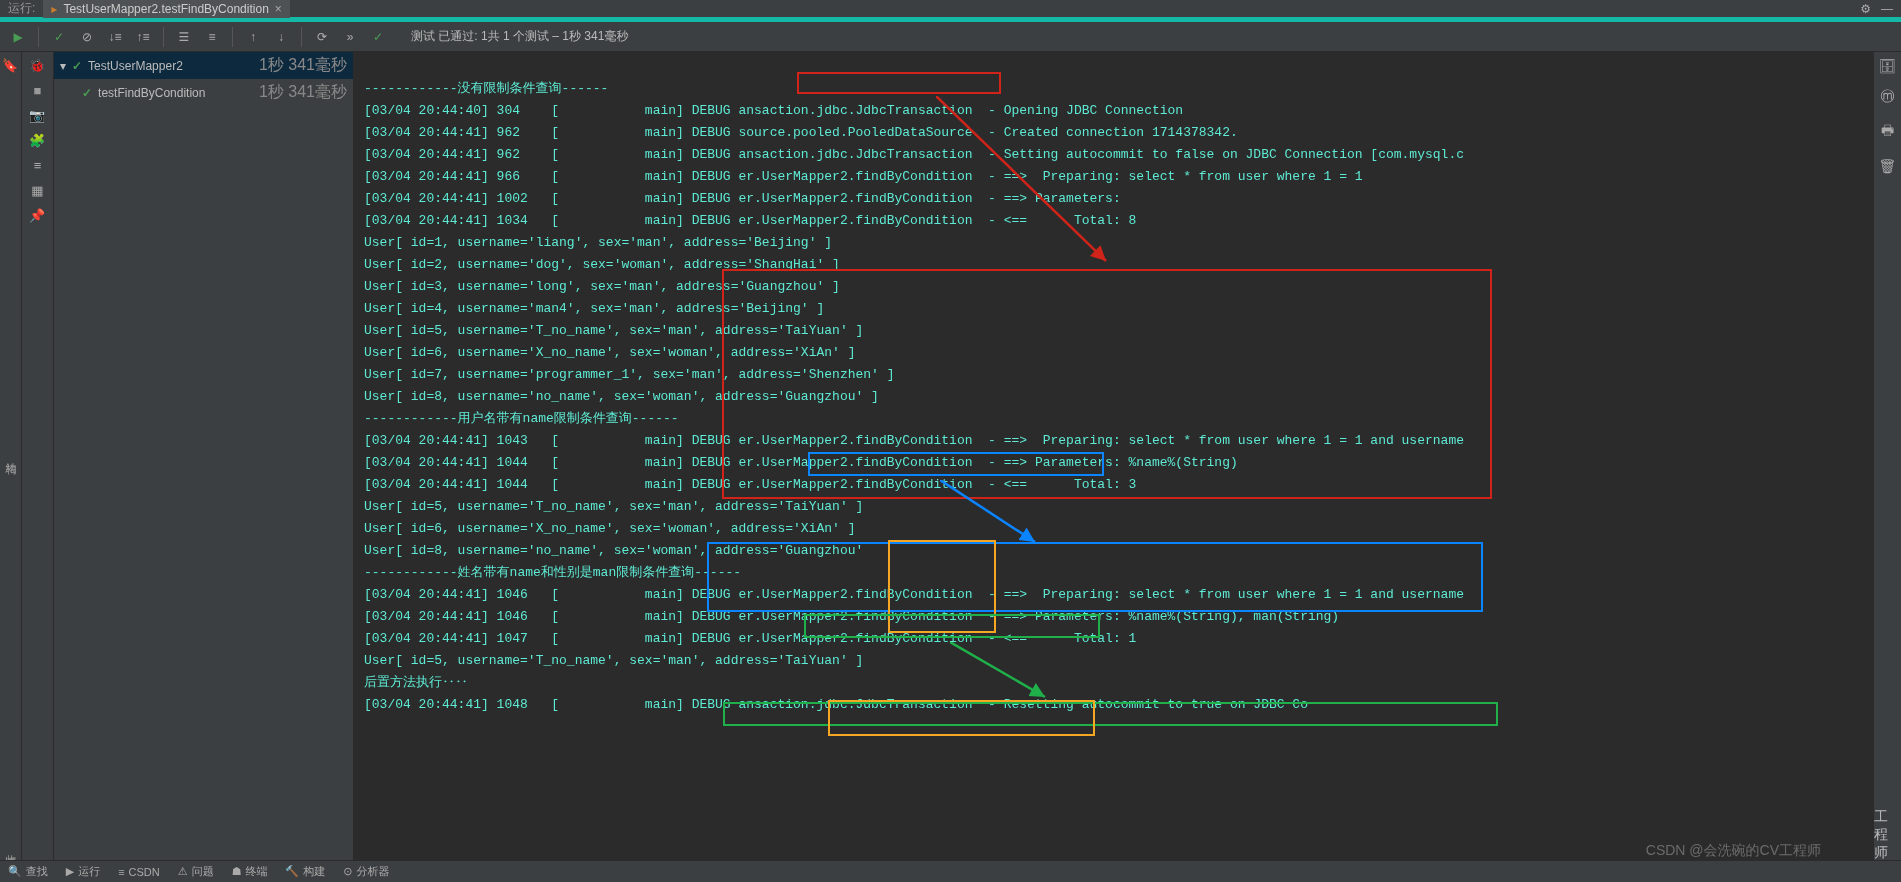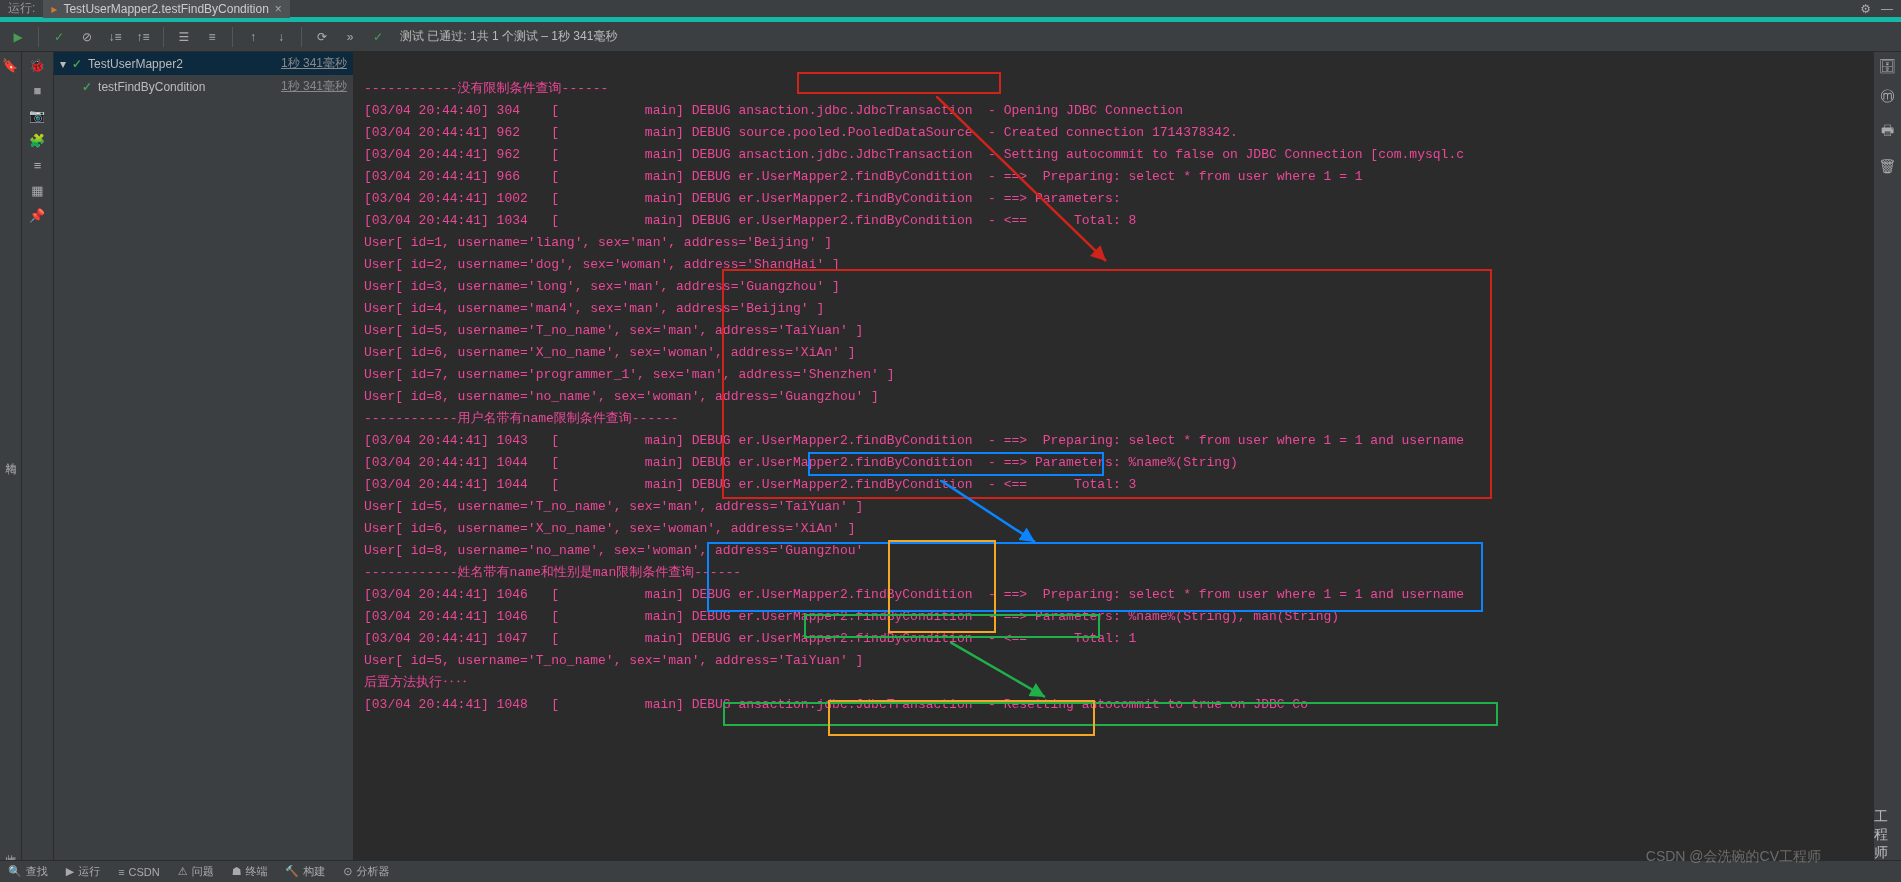--- a/index.html
+++ b/index.html
@@ -4,38 +4,38 @@
 <style>
 * { margin:0; padding:0; box-sizing:border-box; }
 body { font-family:"Segoe UI","Microsoft YaHei",sans-serif; background:#2b2b2b; color:#bbb; font-size:12px; width:1901px; height:882px; overflow:hidden; position:relative; }
 .top-bar { height:22px; background:#3c3f41; display:flex; align-items:center; padding:0 8px; color:#999; border-bottom:5px solid #14b8a6; }
 .top-bar .tab { background:#4e5254; padding:2px 8px; margin-left:8px; color:#ccc; display:flex; align-items:center; gap:6px; }
 .top-bar .tab .close { color:#aaa; }
 .toolbar { height:30px; background:#3c3f41; display:flex; align-items:center; padding:0 6px; gap:4px; border-bottom:1px solid #2b2b2b; }
 .toolbar .btn { width:24px; height:24px; display:flex; align-items:center; justify-content:center; color:#aaa; border-radius:3px; }
 .toolbar .sep { width:1px; height:20px; background:#555; margin:0 4px; }
 .toolbar .green { color:#499c54; }
-.toolbar .status { color:#bbb; margin-left:6px; white-space:nowrap; }
+.toolbar .status { color:#bbb; margin-left:17px; white-space:nowrap; }
 .body { display:flex; height:calc(100% - 50px - 22px); }
 .left-sidebar { width:22px; background:#3c3f41; border-right:1px solid #2b2b2b; display:flex; flex-direction:column; align-items:center; gap:14px; padding-top:6px; }
 .left-sidebar .ic { color:#aaa; font-size:13px; }
 .left-sidebar .vtext { writing-mode:vertical-rl; color:#999; margin-top:auto; margin-bottom:10px; font-size:11px; letter-spacing:2px; }
 .gutter { width:32px; background:#3c3f41; border-right:1px solid #2b2b2b; display:flex; flex-direction:column; align-items:center; gap:10px; padding-top:6px; }
 .gutter .ic { color:#aaa; font-size:13px; }
 .tree { width:300px; background:#3c3f41; border-right:1px solid #2b2b2b; color:#bbb; }
 .tree-row { display:flex; align-items:center; padding:3px 6px; gap:6px; }
 .tree-row.sel { background:#0d293e; }
-.tree-row .dur { margin-left:auto; color:#888; font-size:12px;text-decoration:underline; }
+.tree-row .dur { margin-left:auto; color:#888; font-size:16px; }
 .tree-row .chk { color:#499c54; font-weight:bold; }
-.console { flex:1; background:#2b2b2b; font-family:Consolas,"Courier New",monospace; font-size:13px; line-height:22px; color:#ec4899; padding:4px 10px; white-space:pre; overflow:hidden; position:relative; }
+.console { flex:1; background:#2b2b2b; font-family:Consolas,"Courier New",monospace; font-size:13px; line-height:22px; color:#5eead4; padding:4px 10px; white-space:pre; overflow:hidden; position:relative; }
 .right-bar { width:28px; background:#3c3f41; border-left:1px solid #2b2b2b; display:flex; flex-direction:column; align-items:center; gap:14px; padding-top:6px; }
 .right-bar .ic { color:#aaa; font-size:14px; }
 .statusbar { position:absolute; bottom:0; left:0; right:0; height:22px; background:#3c3f41; display:flex; align-items:center; padding:0 8px; gap:18px; border-top:1px solid #2b2b2b; color:#aaa; font-size:11px; }
 .statusbar .item { display:flex; align-items:center; gap:4px; }
-.watermark { position:absolute; right:80px; bottom:16px; color:rgba(200,200,200,0.4); font-size:14px; pointer-events:none; }
+.watermark { position:absolute; right:80px; bottom:22px; color:rgba(200,200,200,0.4); font-size:14px; pointer-events:none; }
 .box { position:absolute; border:2px solid; pointer-events:none; }
 .box.red { border-color:#d0241a; }
 .box.blue { border-color:#0b84ff; }
 .box.green { border-color:#1fb04a; }
 .box.orange { border-color:#f5a623; }
 .arrow { position:absolute; pointer-events:none; }
 </style>
 </head>
 <body>
 

